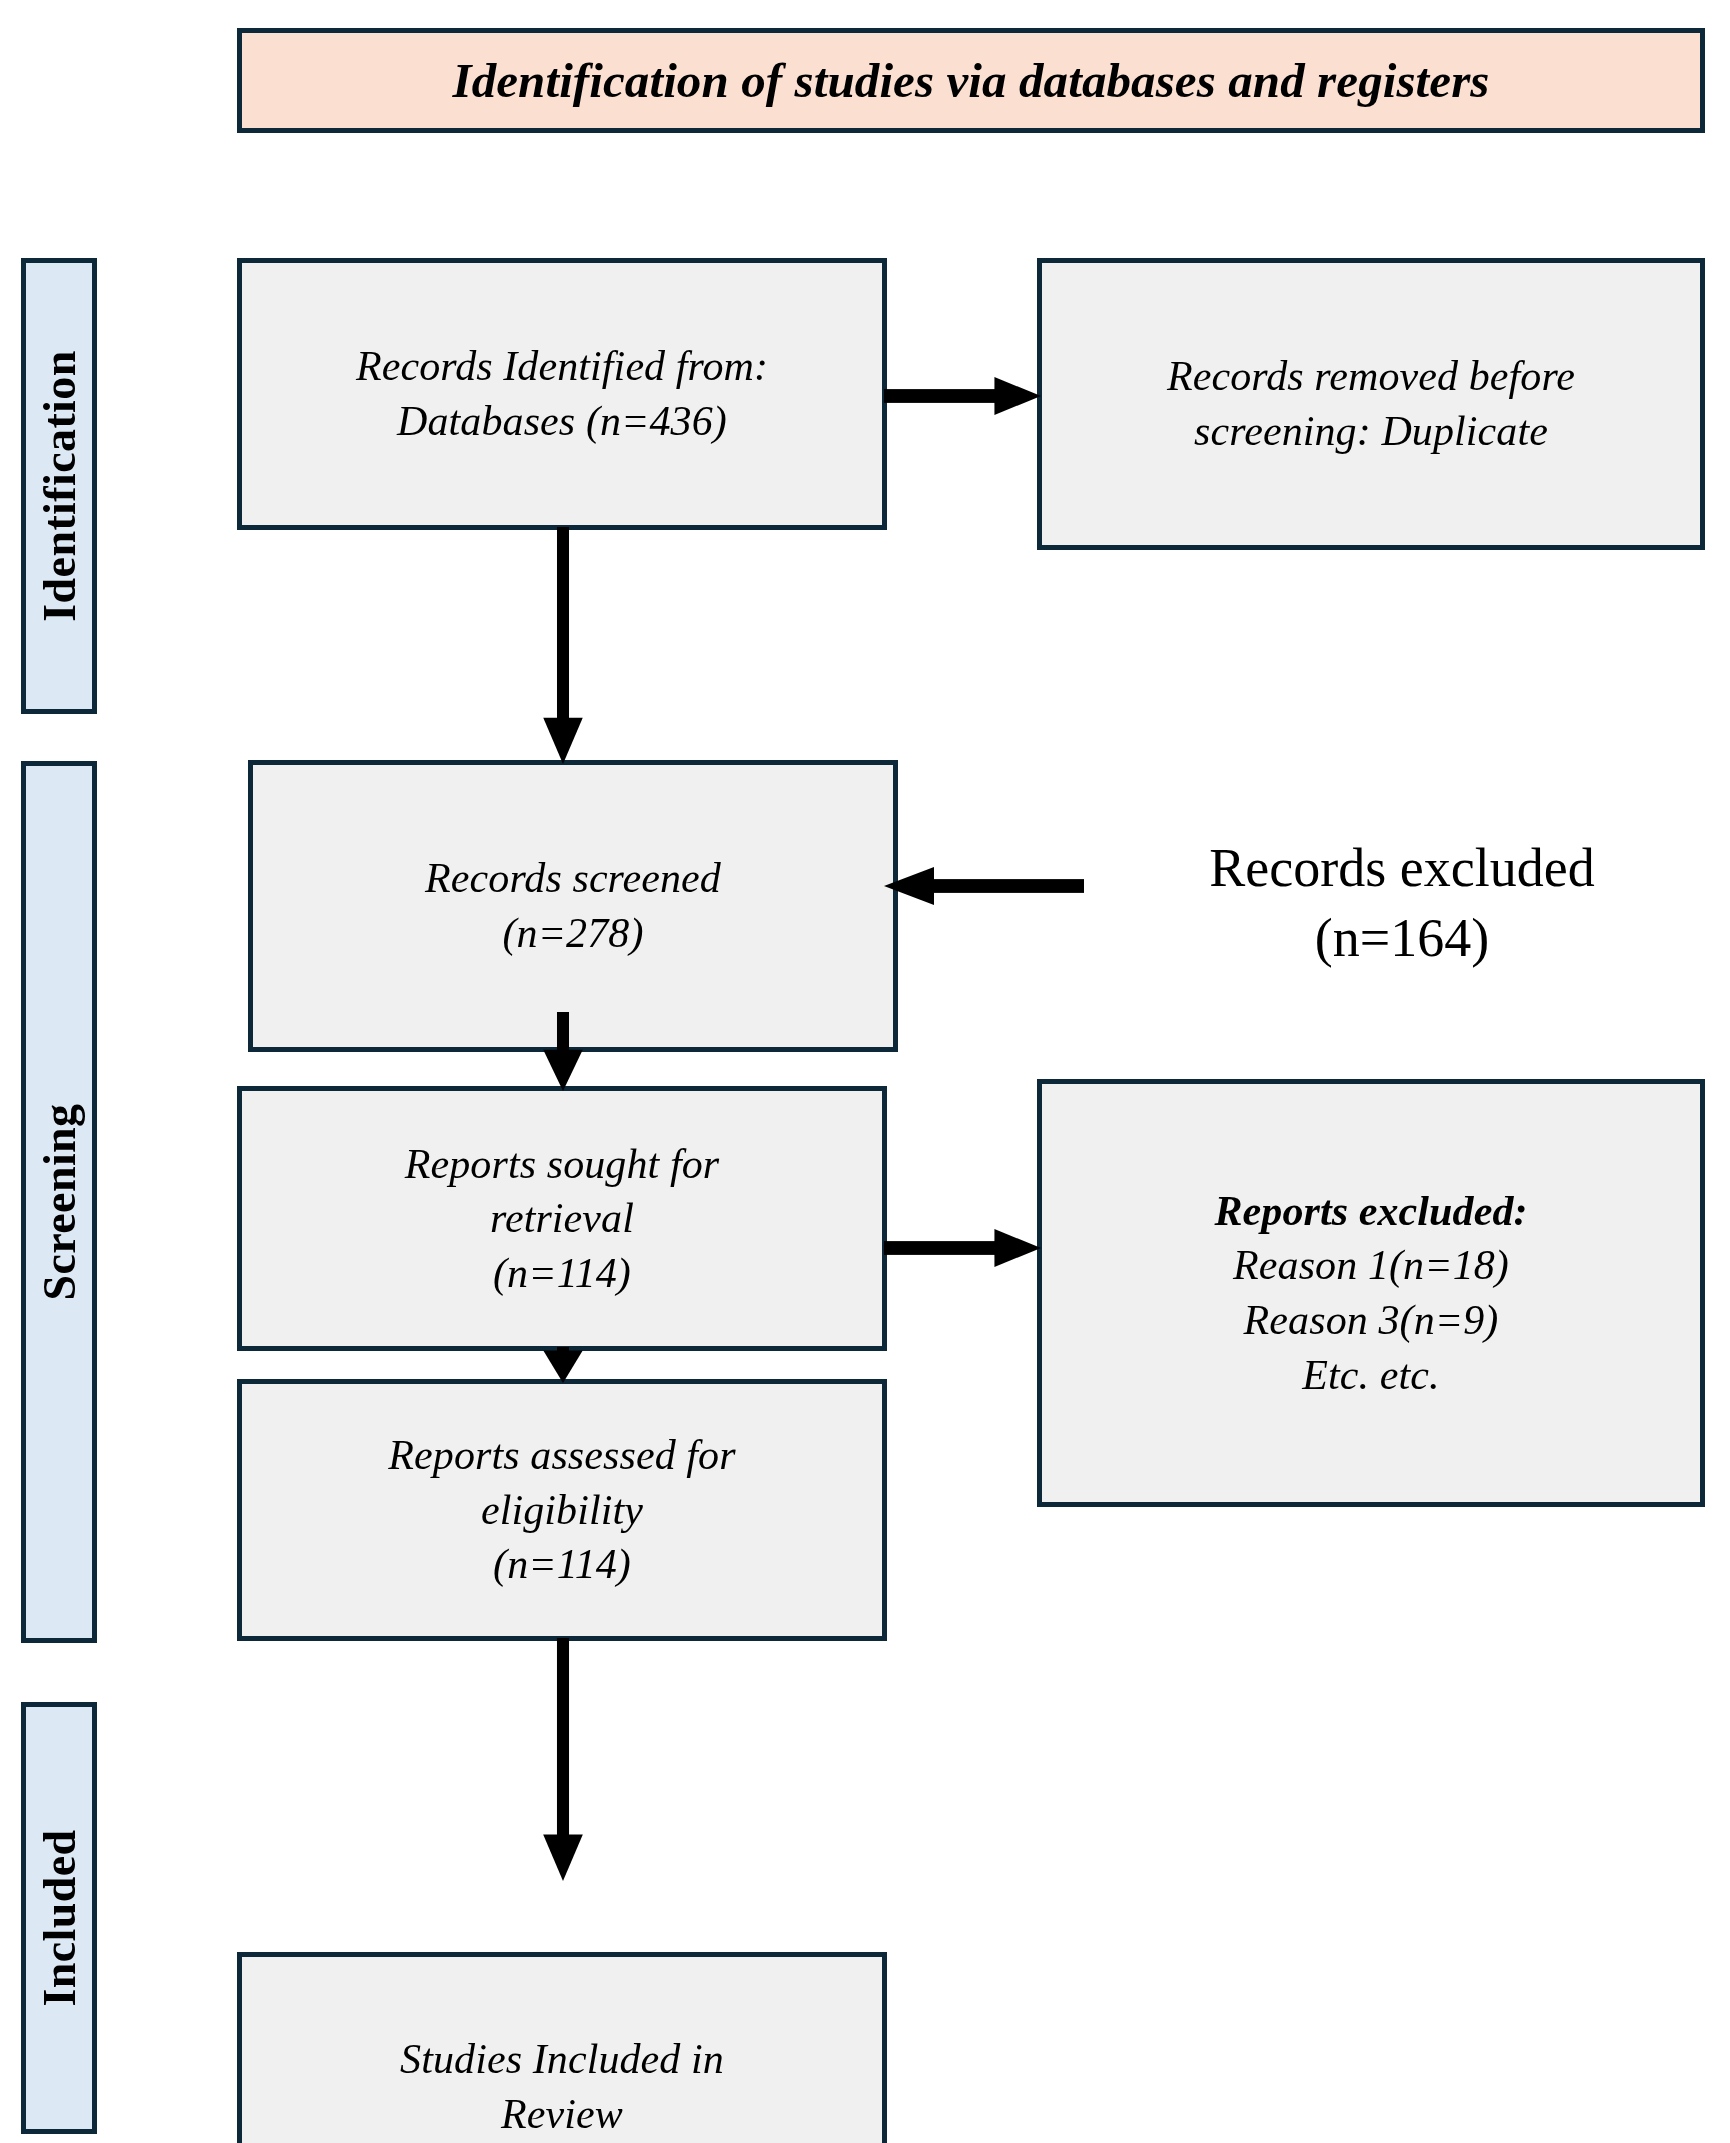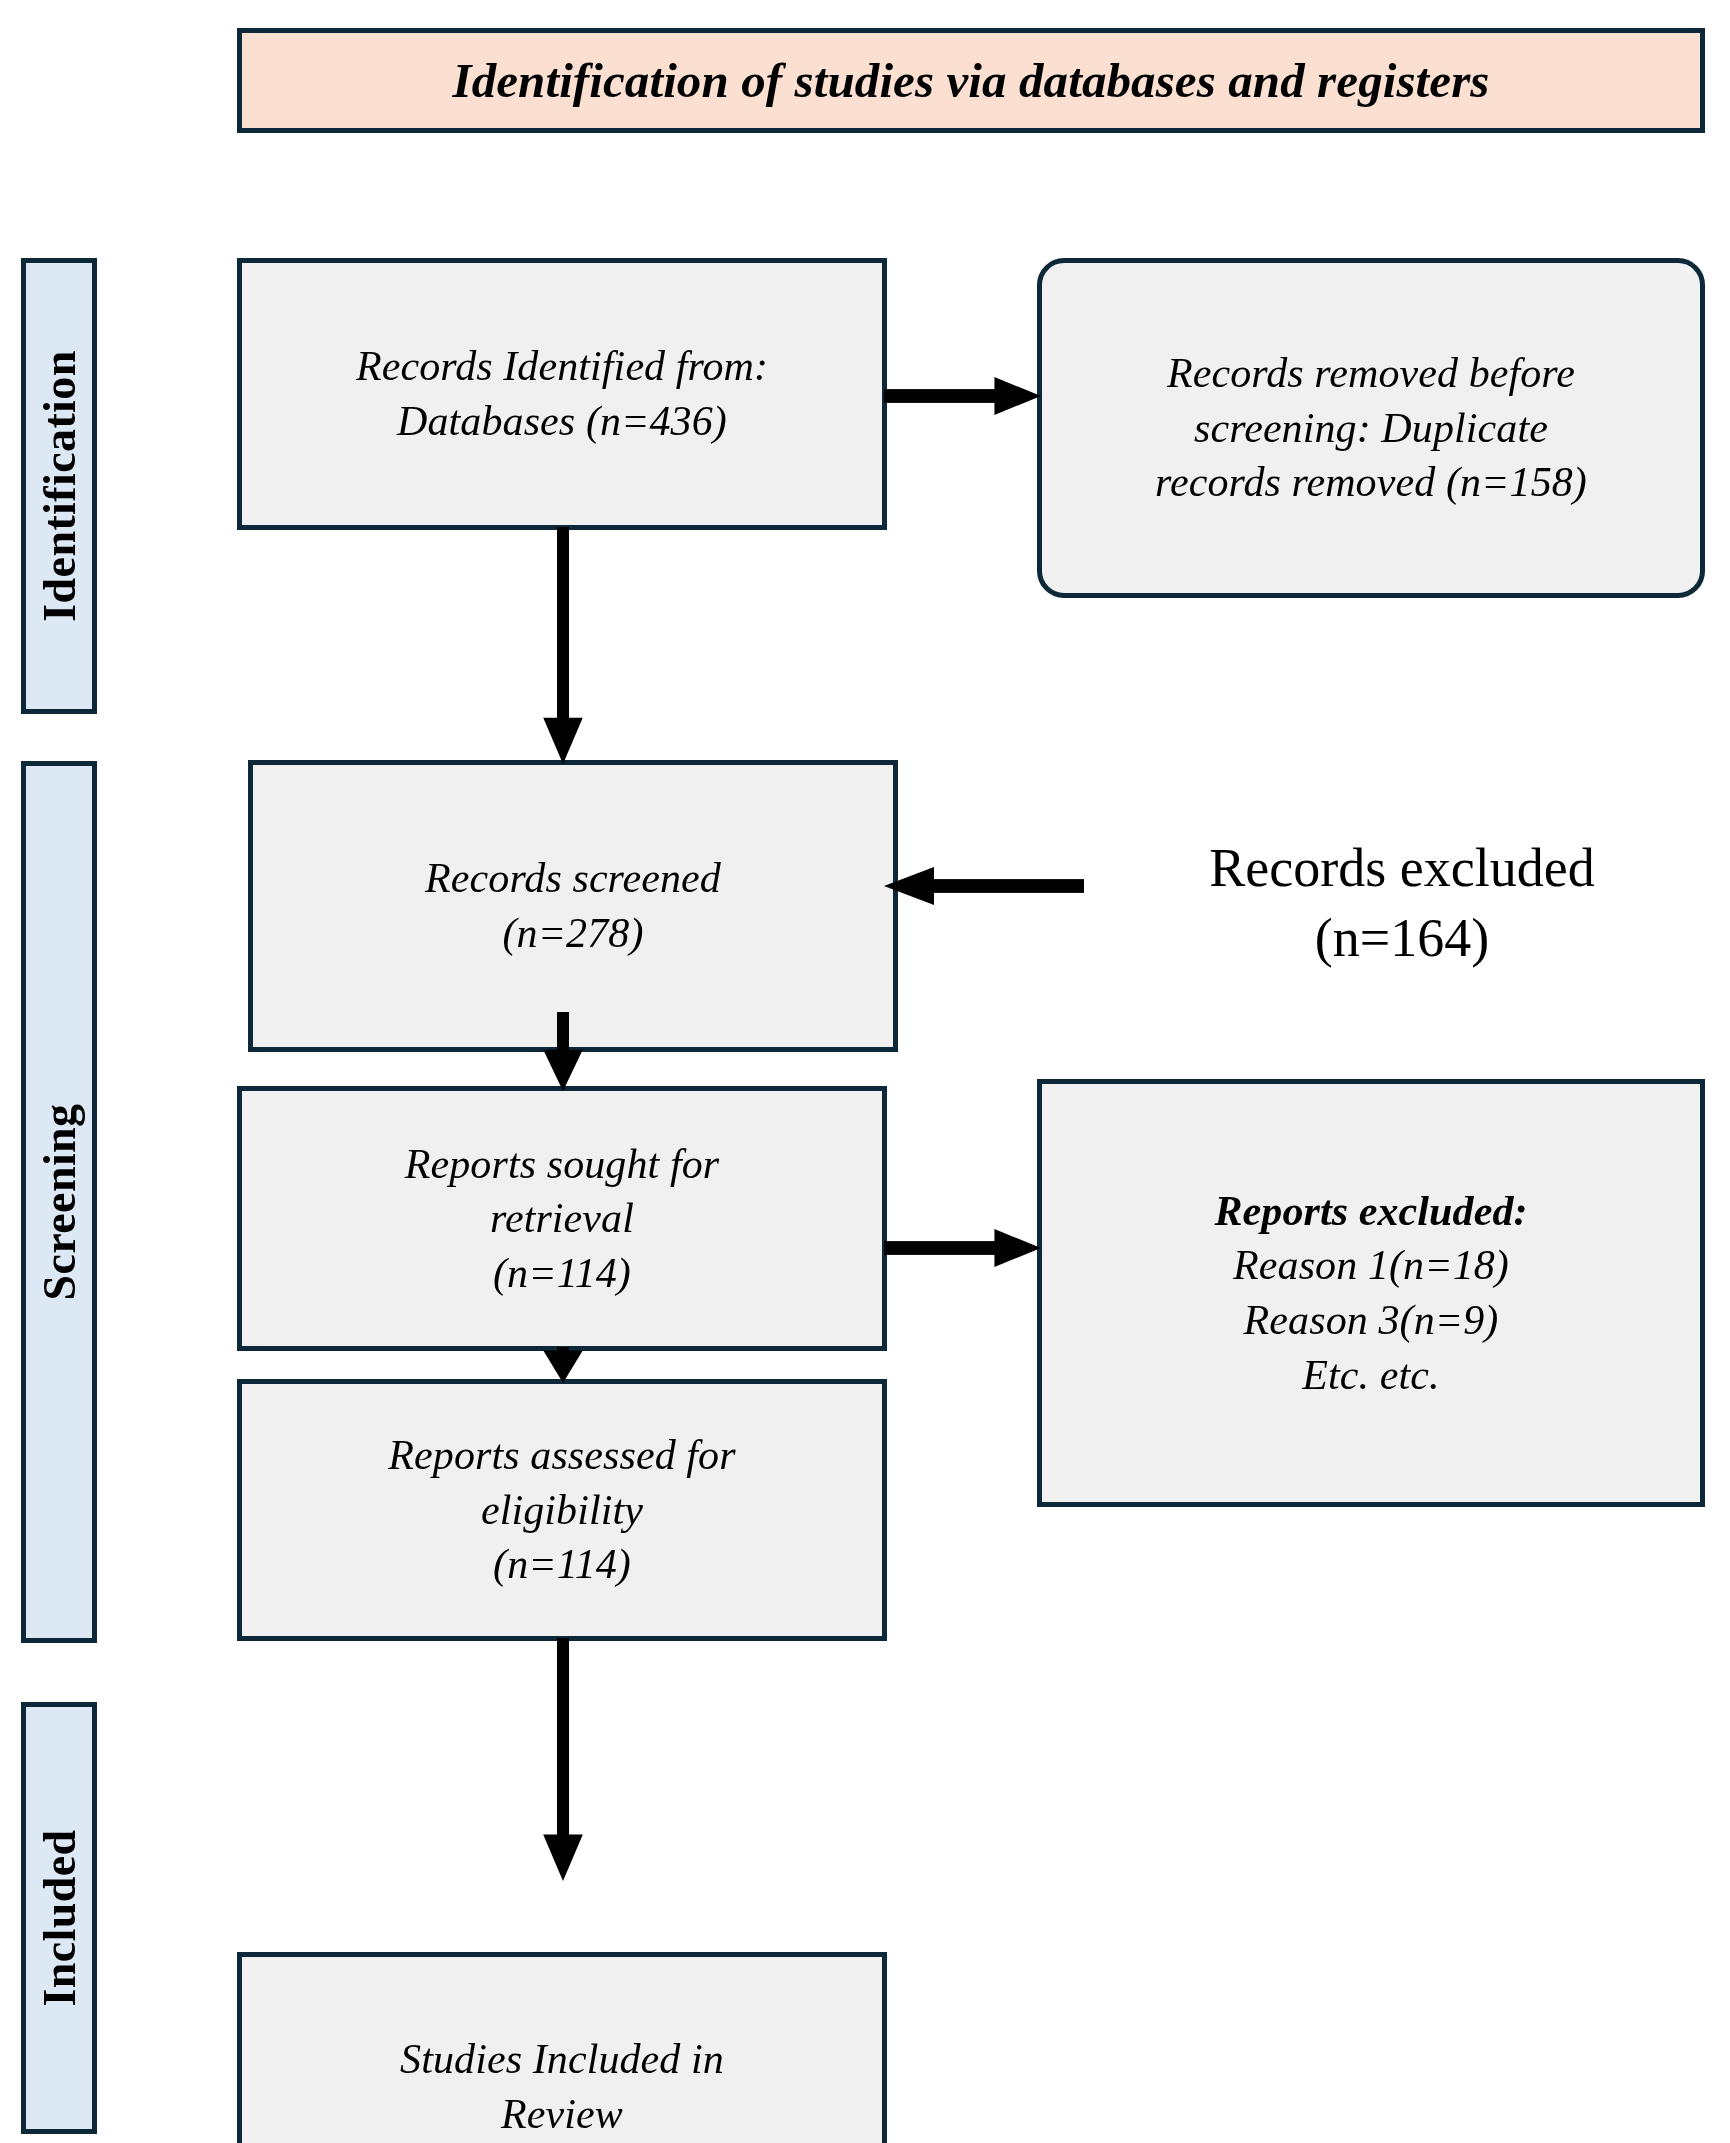--- a/index.html
+++ b/index.html
@@ -73,21 +73,21 @@
     font-size: 46px;
     font-weight: bold;
     letter-spacing: 0.4px;
   }
   #stage-identification { top: 258px;  height: 456px; }
   #stage-screening      { top: 761px;  height: 882px; }
   #stage-included       { top: 1702px; height: 432px; }
 
   
   #box-records-identified { left: 237px;  top: 258px;  width: 650px; height: 272px; }
-  #box-records-removed    { left: 1037px; top: 258px;  width: 668px; height: 340px; border-radius: 27px; }
+  #box-records-removed    { left: 1037px; top: 258px;  width: 668px; height: 292px; }
   #box-records-screened   { left: 248px;  top: 760px;  width: 650px; height: 292px; }
   #box-reports-sought     { left: 237px;  top: 1086px; width: 650px; height: 265px; }
   #box-reports-excluded   { left: 1037px; top: 1079px; width: 668px; height: 428px; }
   #box-reports-assessed   { left: 237px;  top: 1379px; width: 650px; height: 262px; }
   #box-studies-included   { left: 237px;  top: 1952px; width: 650px; height: 324px; }
 
   
   #label-records-excluded {
     position: absolute;
     left: 1118px;
@@ -138,21 +138,20 @@
     <div class="box-text">
       <div>Records Identified from:</div>
       <div>Databases (n=436)</div>
     </div>
   </div>
 
   <div class="box box-grey" id="box-records-removed">
     <div class="box-text">
       <div>Records removed before</div>
       <div>screening: Duplicate</div>
-      <div>records removed (n=158)</div>
     </div>
   </div>
 
   <div class="box box-grey" id="box-records-screened">
     <div class="box-text">
       <div>Records screened</div>
       <div>(n=278)</div>
     </div>
   </div>
 

